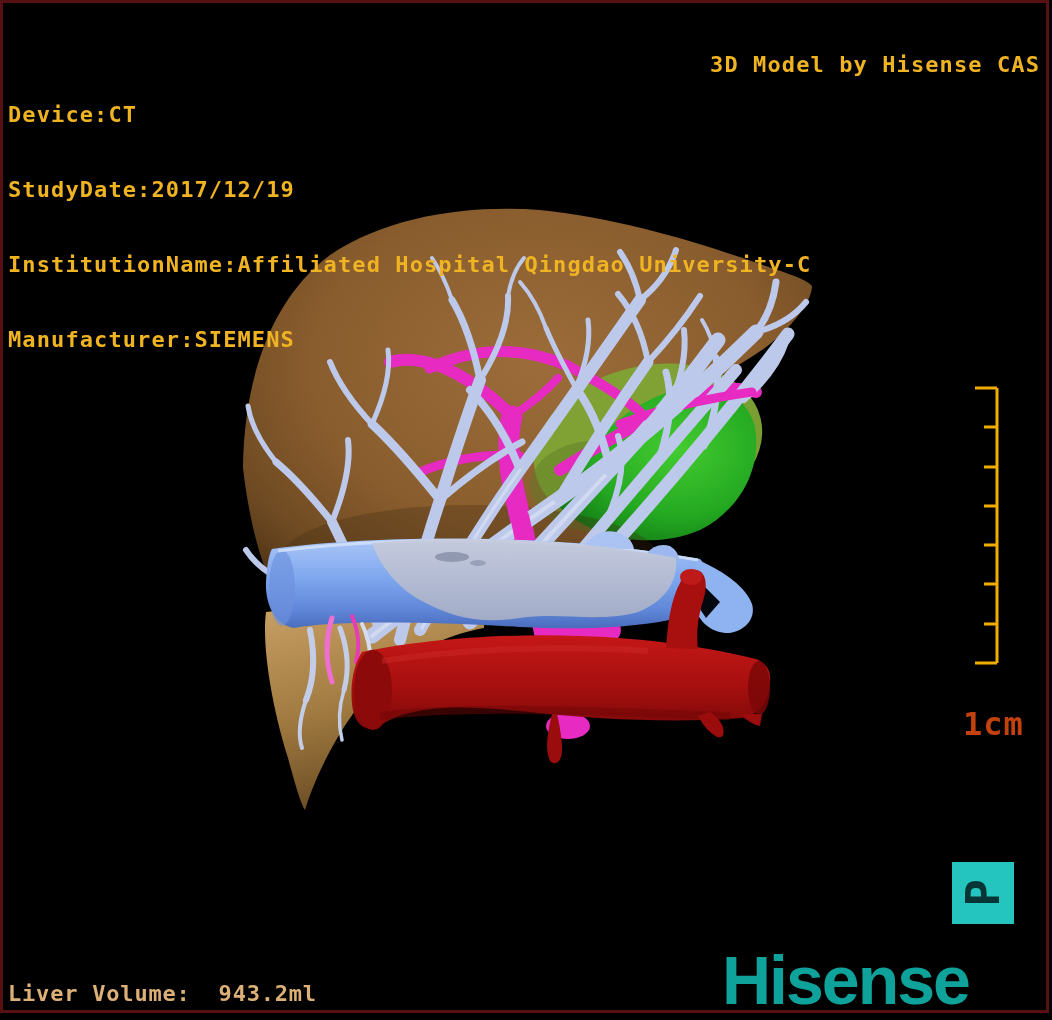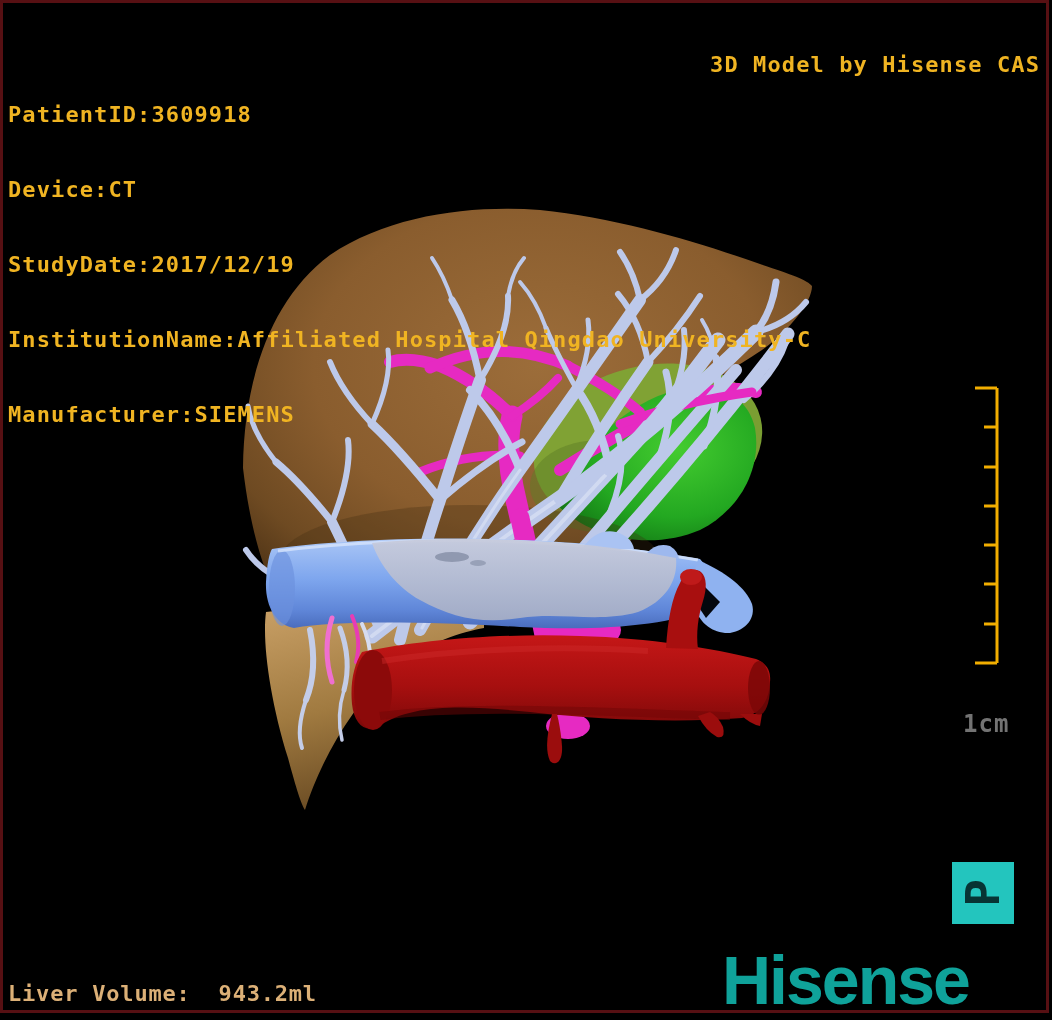--- a/index.html
+++ b/index.html
@@ -7,21 +7,21 @@
        font-family:"DejaVu Sans Mono","Liberation Mono",monospace;}
   .frame{position:absolute;left:0;top:0;right:3px;bottom:7px;
          border:3px solid #571013;pointer-events:none;z-index:40;}
   .viewport{position:absolute;left:0;top:0;width:1052px;height:1020px;z-index:1;}
   .overlay{position:absolute;z-index:20;color:#f0b422;font-weight:700;
            font-size:22px;line-height:25px;letter-spacing:1.1px;white-space:pre;margin-top:48px;}
   .tl{left:8px;top:4px;}
   .tr{right:12px;top:4px;text-align:right;}
   .vol{left:8px;bottom:14px;color:#dcb077;letter-spacing:0.8px;}
   .vol .gap{display:inline-block;width:28px;}
-  .scale-label{left:963px;top:664px;color:#737373;font-size:24px;letter-spacing:1px;text-align:right;}
+  .scale-label{left:963px;top:664px;color:#c2410c;font-size:32px;letter-spacing:1px;text-align:right;}
   .marker{position:absolute;left:952px;top:862px;width:62px;height:62px;
           background:#23c5be;z-index:20;display:flex;align-items:center;justify-content:center;}
   .marker span{display:block;transform:rotate(-90deg);color:#073434;
                font-weight:700;font-size:46px;line-height:1;}
   .logo{position:absolute;left:722px;bottom:6px;z-index:20;color:#0fa29a;
         font-family:"Liberation Sans","DejaVu Sans",sans-serif;font-weight:700;
         font-size:68px;line-height:1;letter-spacing:-2px;white-space:nowrap;}
 </style>
 </head>
 <body>
@@ -187,21 +187,20 @@
     <path d="M984 427 L997 427"></path>
     <path d="M984 467 L997 467"></path>
     <path d="M984 506 L997 506"></path>
     <path d="M984 545 L997 545"></path>
     <path d="M984 584 L997 584"></path>
     <path d="M984 624 L997 624"></path>
   </g>
 </svg>
 
 <div class="overlay tl">
-  <div>PatientID:3609918</div>
   <div>Device:CT</div>
   <div>StudyDate:2017/12/19</div>
   <div>InstitutionName:Affiliated Hospital Qingdao University-C</div>
   <div>Manufacturer:SIEMENS</div>
 </div>
 
 <div class="overlay tr">3D Model by Hisense CAS</div>
 
 <div class="overlay scale-label">1cm</div>
 

